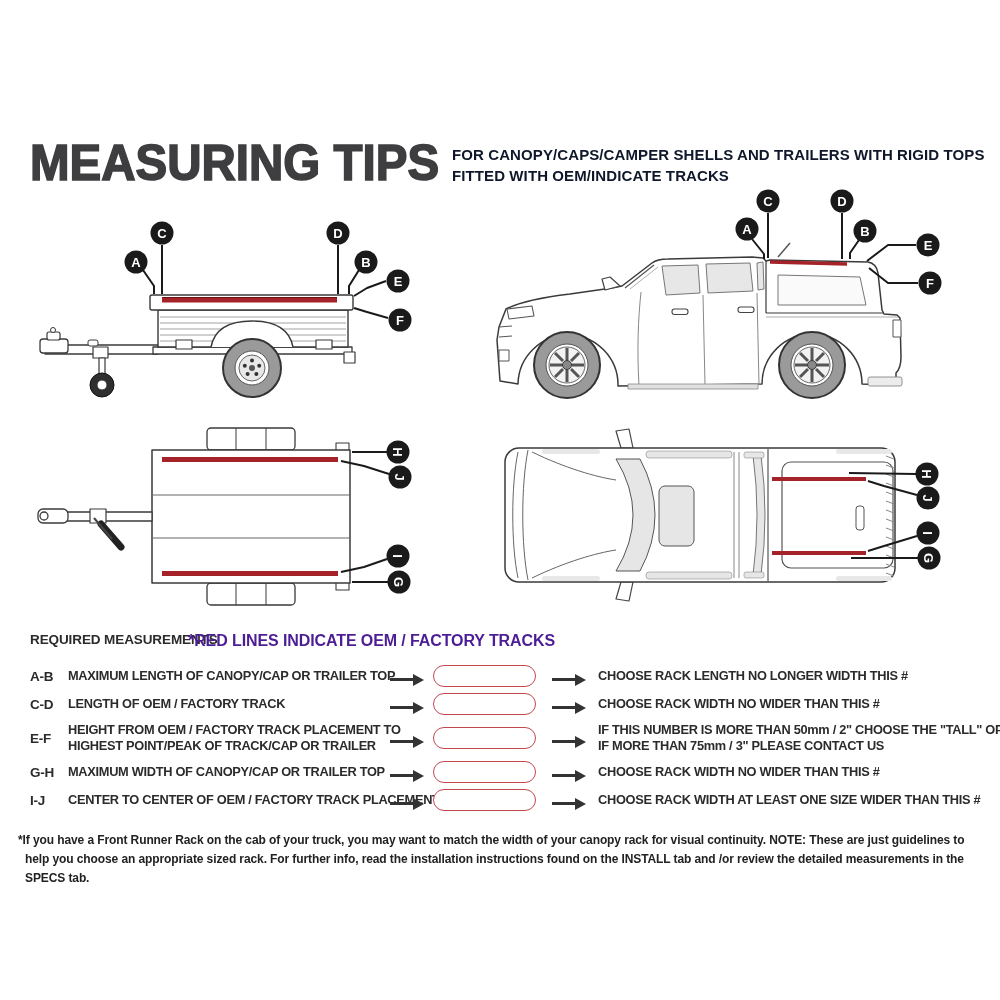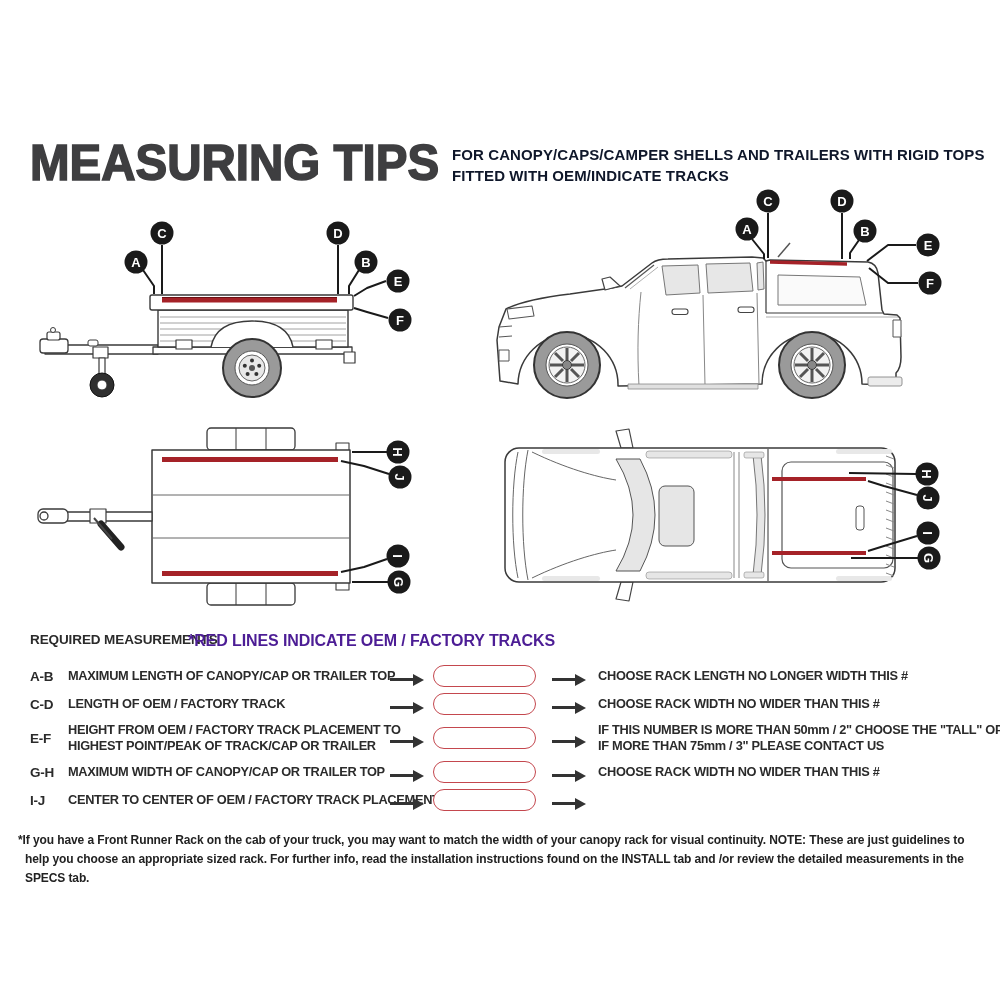--- a/index.html
+++ b/index.html
@@ -402,18 +402,22 @@
       <div class="m-key">I-J</div>
       <div class="m-desc">
           <div>CENTER TO CENTER OF OEM / FACTORY TRACK PLACEMENT</div>
           <div></div>
         </div>
       <div><span class="arrow"></span></div>
       <div>
           <div class="pill"></div>
         </div>
       <div><span class="arrow"></span></div>
+      <div class="m-result">
+          <div>CHOOSE RACK WIDTH AT LEAST ONE SIZE WIDER THAN THIS #</div>
+          <div></div>
+        </div>
     </div>
   </div>
 
   <div class="footer">*If you have a Front Runner Rack on the cab of your truck, you may want to match the width of your canopy rack for visual continuity. NOTE: These are just guidelines to help you choose an appropriate sized rack. For further info, read the installation instructions found on the INSTALL tab and /or review the detailed measurements in the SPECS tab.</div>
 
 </div>
 
 </body></html>

